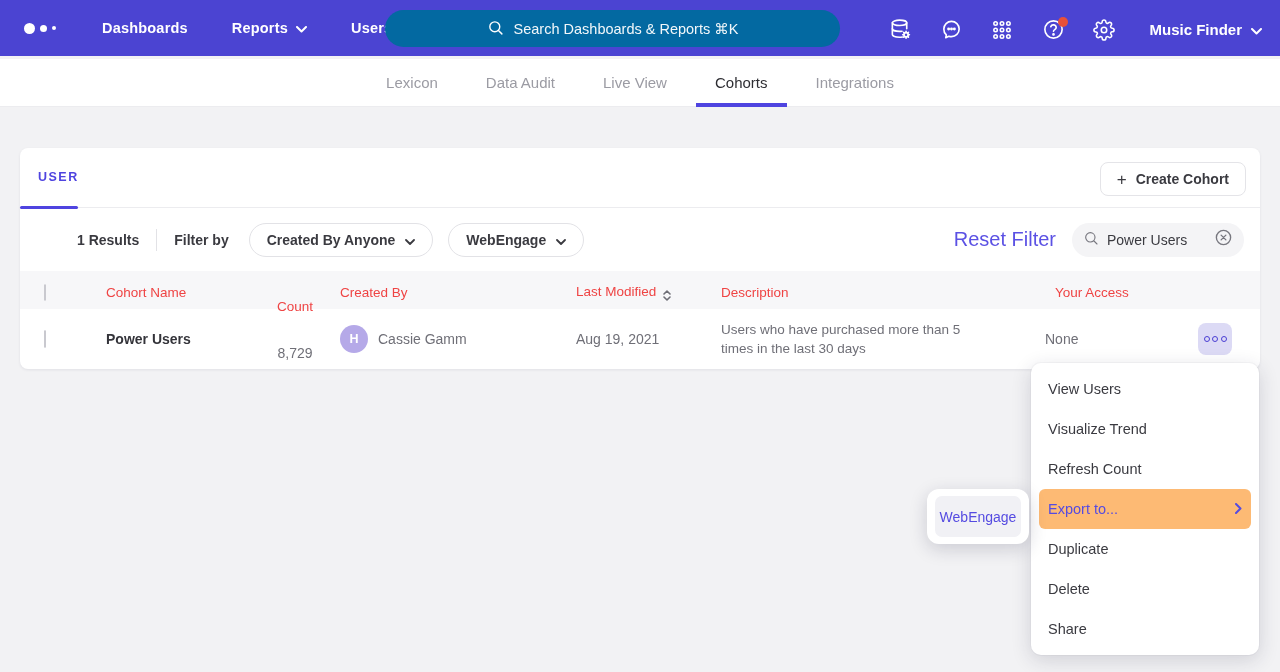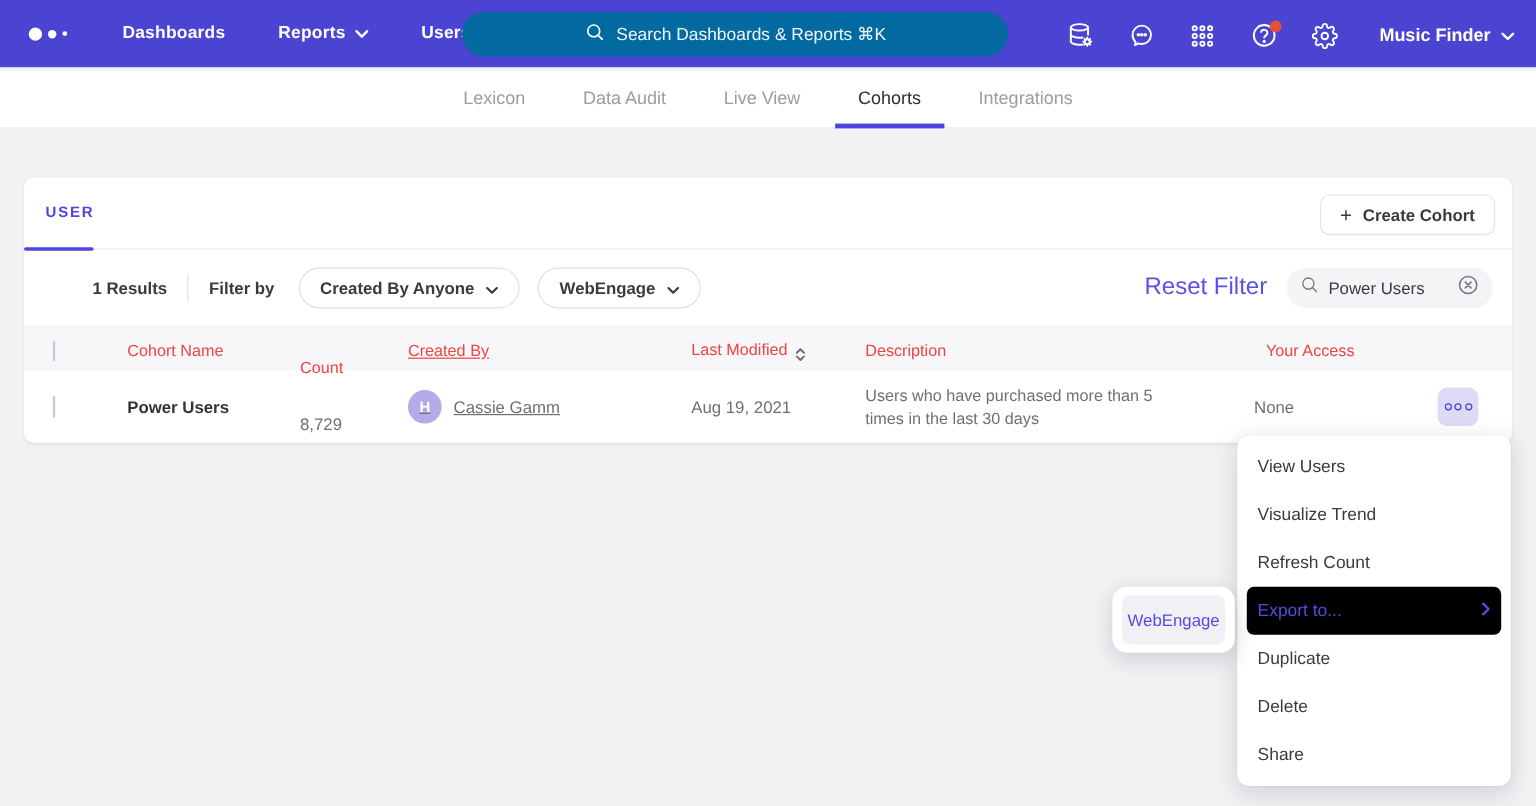--- a/index.html
+++ b/index.html
@@ -59,43 +59,43 @@
   .tbl-search { position:absolute; right:16px; width:172px; height:34px; background:#F4F4F6; border-radius:17px;
                 display:flex; align-items:center; padding:0 11px; gap:8px; cursor:text; }
   .tbl-search .q { font-size:14px; color:#3A3A40; flex:1; }
   .icon-g svg { stroke:#77777F; fill:none; stroke-width:1.7; stroke-linecap:round; stroke-linejoin:round; }
 
   
   .tgrid { display:grid; grid-template-columns:86px 144px 90px 236px 145px 314px 1fr; align-items:center; }
   .thead { height:38px; background:#F7F7F9; font-size:13.5px; color:#ef4444; }
   .th { white-space:nowrap; }
   .th.count,{ text-align:right; }
-  .count-col { text-align:left; padding-right:0;margin-top:28px; }
+  .count-col { text-align:center; padding-right:0;margin-top:28px; }
   .cb-cell { padding-left:24px; }
   .checkbox { width:18px; height:18px; border:1.5px solid #C9C9CF; border-radius:4px; background:#fff; cursor:pointer; }
-  .created-col { display:flex; align-items:center; gap:10px;text-decoration:underline; }
+  .created-col { display:flex; align-items:center; gap:10px; }
   .access-col { padding-left:10px; position:relative; }
   .sort-wrap { display:inline-flex; flex-direction:column; gap:1px; margin-left:7px; vertical-align:1px; }
   .sort-wrap svg { stroke:#6E6E76; fill:none; stroke-width:1.6; stroke-linecap:round; stroke-linejoin:round; }
   .trow { height:60px; font-size:14px; color:#6F6F77; }
   .cname { font-size:14px; font-weight:700; color:#34343A; cursor:pointer; }
   .avatar { width:28px; height:28px; border-radius:50%; background:#B5A9E8; color:#fff; font-size:12.5px;
             font-weight:700; display:flex; align-items:center; justify-content:center; }
   .desc { font-size:13.5px; line-height:19px; color:#6F6F77; max-width:250px; }
   .dots-btn { position:absolute; right:28px; top:50%; transform:translateY(-50%); width:34px; height:32px;
               background:#DCDAF5; border-radius:8px; display:flex; align-items:center; justify-content:center;
               gap:2.5px; cursor:pointer; }
   .dots-btn i { width:6px; height:6px; border:1.8px solid #4B3FD4; border-radius:50%; display:block; }
 
   
   .menu { position:absolute; left:1031px; top:363px; width:228px; background:#fff; border-radius:10px;
           box-shadow:0 5px 20px rgba(30,30,60,.16), 0 0 0 1px rgba(30,30,60,.03); padding:6px 8px; z-index:30; }
   .menu-item { height:40px; display:flex; align-items:center; padding:0 9px; font-size:14.5px;
                color:#3A3A40; border-radius:6px; cursor:pointer; }
-  .menu-item.hl { background:#000000; color:#554BE1; justify-content:space-between; }
+  .menu-item.hl { background:#fdba74; color:#554BE1; justify-content:space-between; }
   .menu-item.hl .chev-r svg { stroke:#554BE1; fill:none; stroke-width:2; stroke-linecap:round; stroke-linejoin:round; }
 
   
   .submenu { position:absolute; left:927px; top:489px; width:102px; height:55px; background:#fff;
              border-radius:12px; box-shadow:0 5px 18px rgba(30,30,60,.18); padding:7px 8px; z-index:31; }
   .submenu-item { height:41px; background:#F1F1F5; border-radius:7px; display:flex; align-items:center;
                   justify-content:center; font-size:14px; color:#554BE1; cursor:pointer; }
 </style>
 </head>
 <body>

